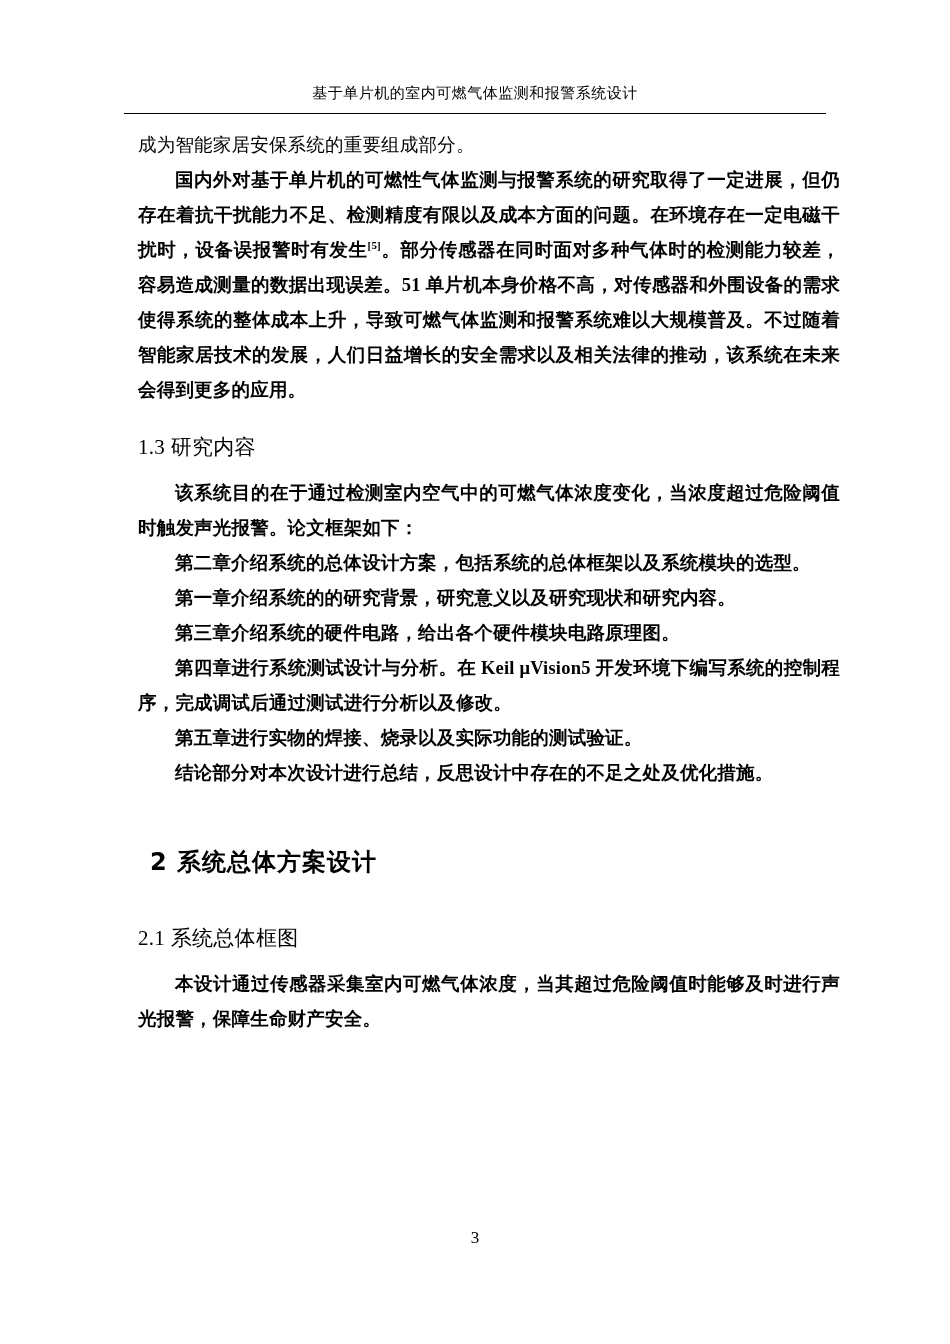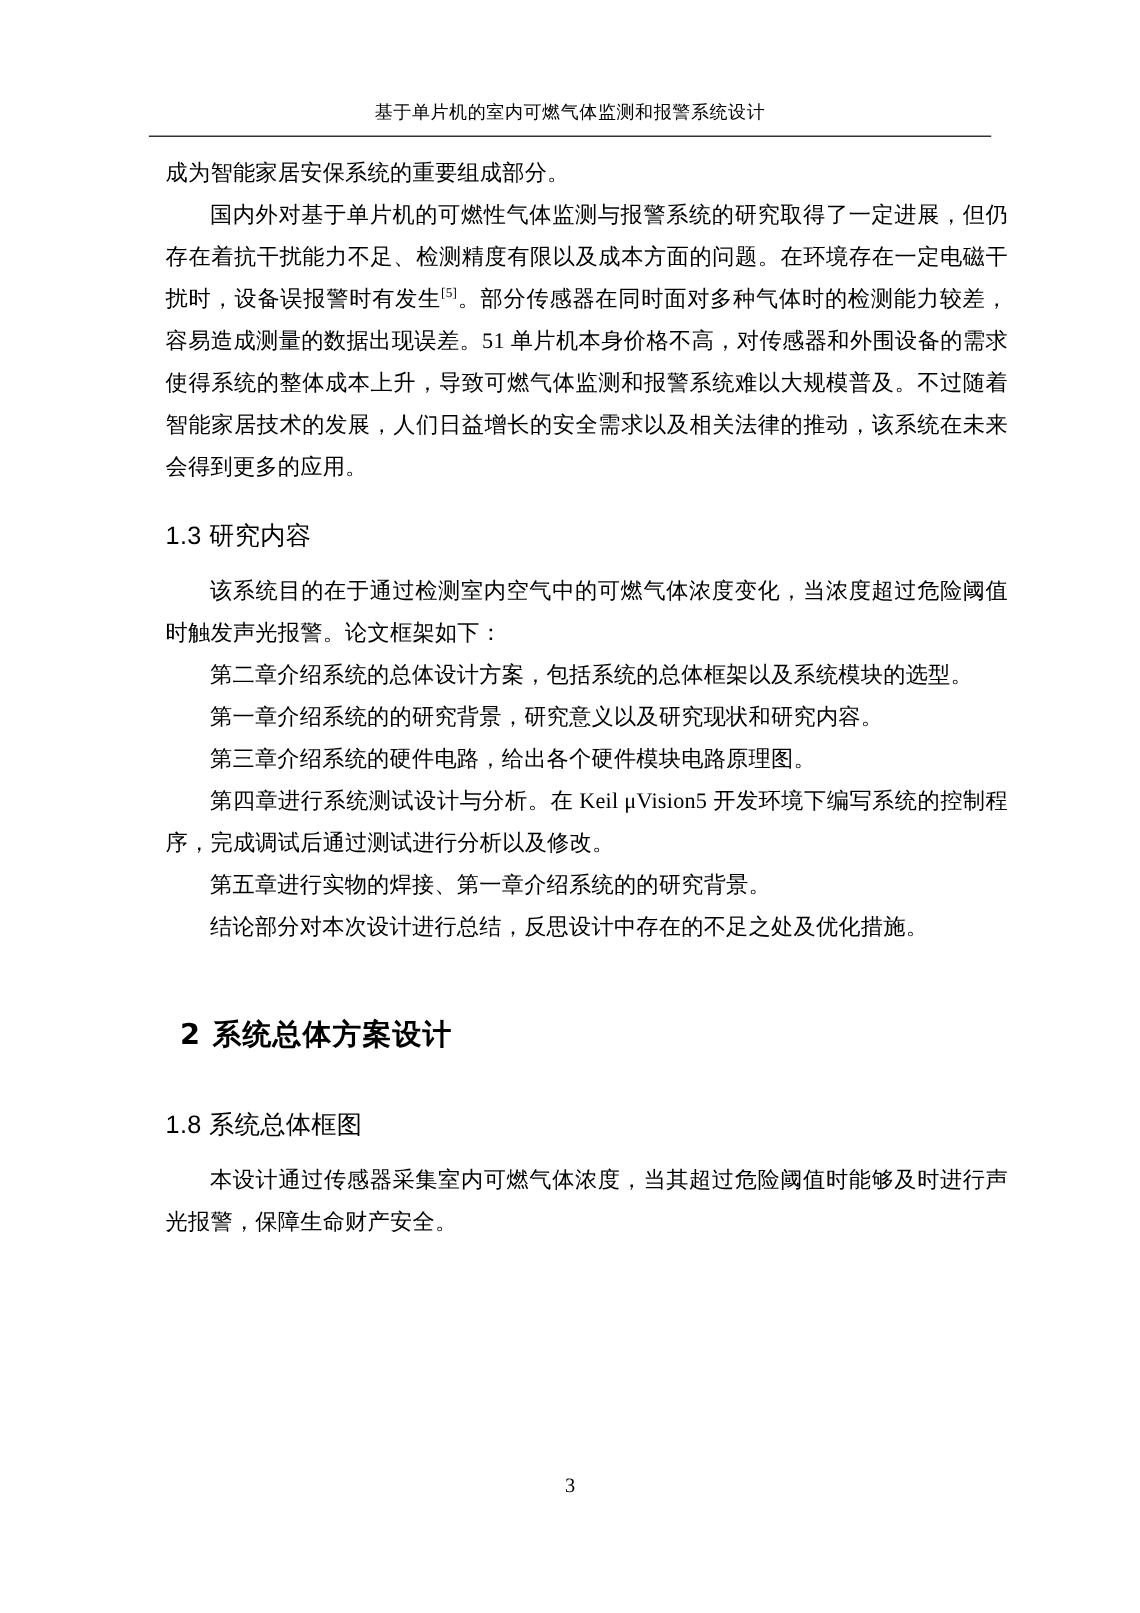--- a/index.html
+++ b/index.html
@@ -45,24 +45,25 @@
   p {
     margin: 0;
     font-size: 18.5px;
     line-height: 35px;
     text-align: justify;
     text-justify: inter-ideograph;
     letter-spacing: 0.2px;
   }
   p.indent {
     text-indent: 37px;
+    font-weight: bold;
   }
   .h2 {
     margin: 0;
-    font-family: Liberation Sans, sans-serif;
+    font-family: Liberation Serif, serif;
     font-size: 21px;
     line-height: 34px;
     font-weight: normal;
     letter-spacing: 0.3px;
   }
   .h1 {
     margin: 12px;
     font-family: "DejaVu Sans", "Liberation Sans", sans-serif;
     font-size: 24px;
     line-height: 34px;
@@ -104,27 +105,27 @@
 
     <div class="sp-22"></div>
     <h2 class="h2">1.3 研究内容</h2>
     <div class="sp-12"></div>
 
     <p class="indent">该系统目的在于通过检测室内空气中的可燃气体浓度变化，当浓度超过危险阈值时触发声光报警。论文框架如下：</p>
     <p class="indent">第二章介绍系统的总体设计方案，包括系统的总体框架以及系统模块的选型。</p>
     <p class="indent">第一章介绍系统的的研究背景，研究意义以及研究现状和研究内容。</p>
     <p class="indent">第三章介绍系统的硬件电路，给出各个硬件模块电路原理图。</p>
     <p class="indent">第四章进行系统测试设计与分析。在 Keil μVision5 开发环境下编写系统的控制程序，完成调试后通过测试进行分析以及修改。</p>
-    <p class="indent">第五章进行实物的焊接、第一章介绍系统的的研究背景。</p>
+    <p class="indent">第五章进行实物的焊接、烧录以及实际功能的测试验证。</p>
     <p class="indent">结论部分对本次设计进行总结，反思设计中存在的不足之处及优化措施。</p>
 
     <div class="sp-42"></div>
     <h1 class="h1">2 系统总体方案设计</h1>
     <div class="sp-30"></div>
-    <h2 class="h2">1.8 系统总体框图</h2>
+    <h2 class="h2">2.1 系统总体框图</h2>
     <div class="sp-12"></div>
 
     <p class="indent">本设计通过传感器采集室内可燃气体浓度，当其超过危险阈值时能够及时进行声光报警，保障生命财产安全。</p>
 
   </div>
 
   <div class="footer">3</div>
 
 </div>
 

